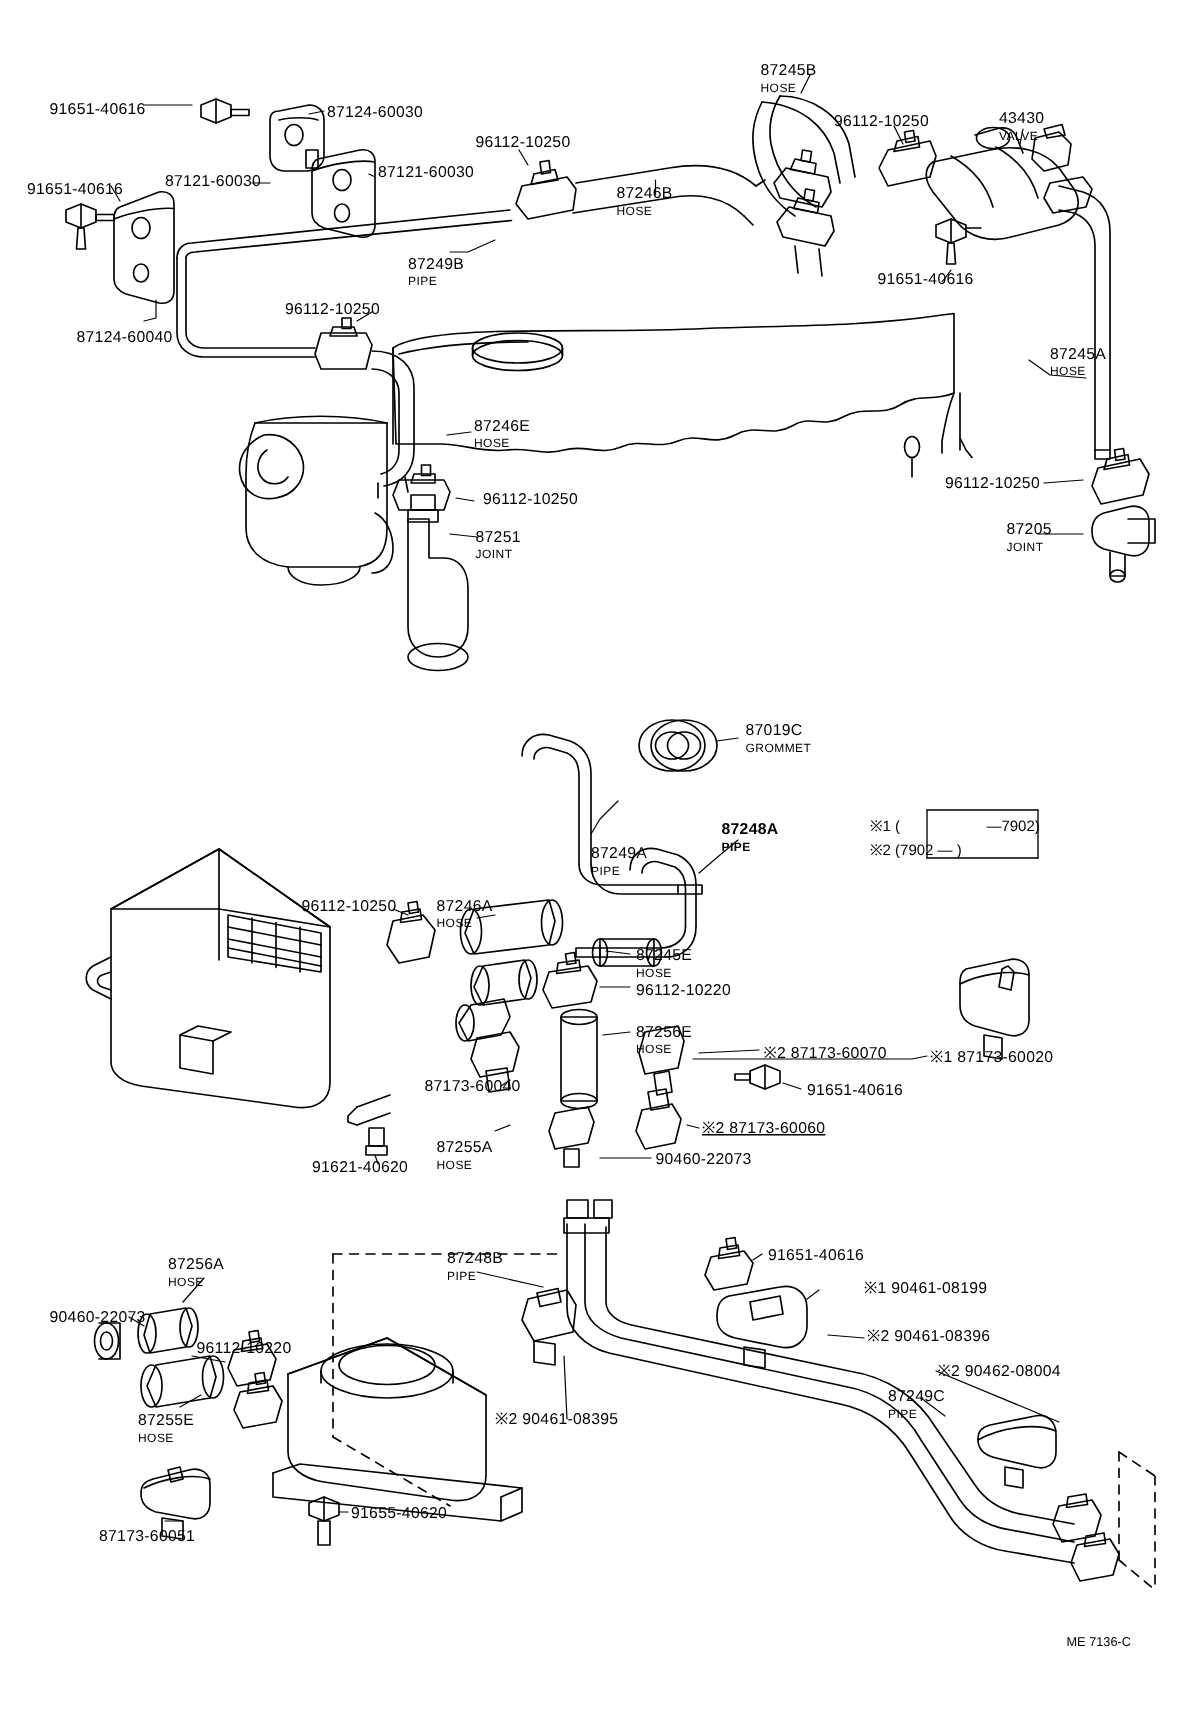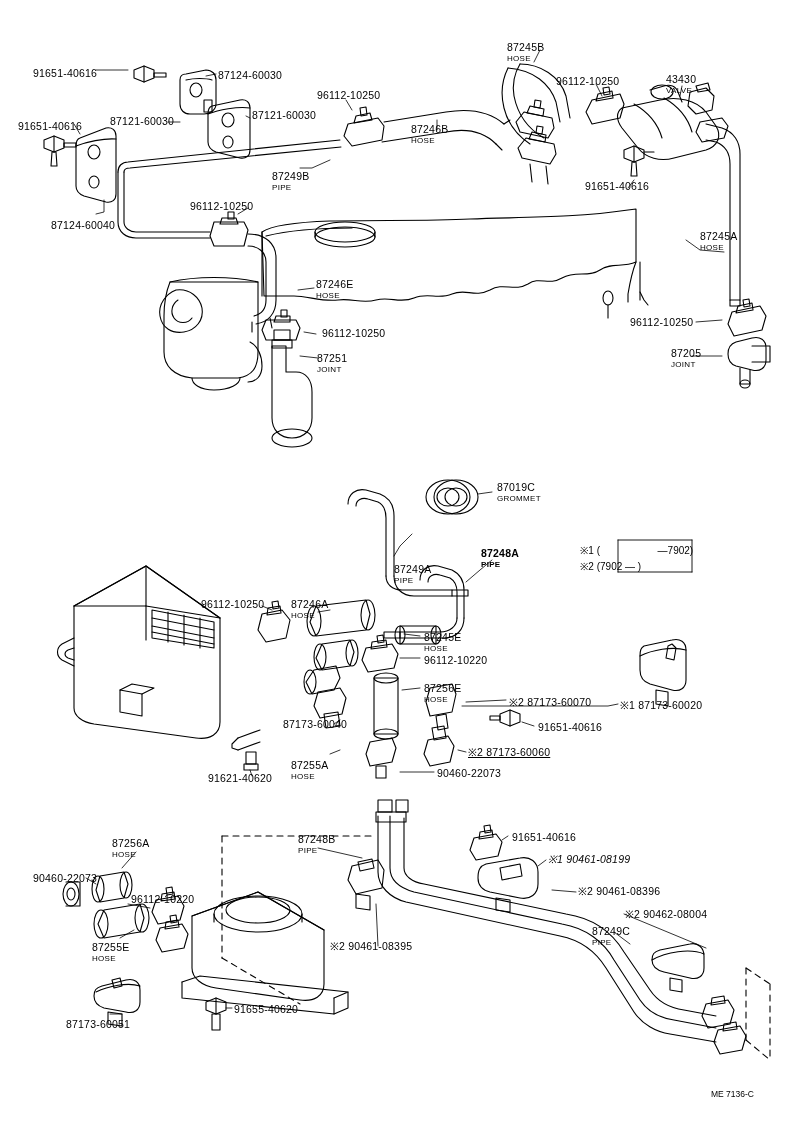--- a/index.html
+++ b/index.html
@@ -603,21 +603,21 @@
     <span>87256A</span>
     <span class="sub">HOSE</span>
   </div>
   <div class="lbl" style="left:298px; top:805px;margin-top:29px;">
     <span>87248B</span>
     <span class="sub">PIPE</span>
   </div>
   <div class="lbl" style="left:33px; top:873px;">
     <span>90460-22073</span>
   </div>
-  <div class="lbl" style="left:548px; top:854px;font-style:italic;">
+  <div class="lbl" style="left:576px; top:854px;">
     <span>※1 90461-08199</span>
   </div>
   <div class="lbl" style="left:131px; top:894px;">
     <span>96112-10220</span>
   </div>
   <div class="lbl" style="left:578px; top:886px;">
     <span>※2 90461-08396</span>
   </div>
   <div class="lbl" style="left:625px; top:909px;">
     <span>※2 90462-08004</span>

